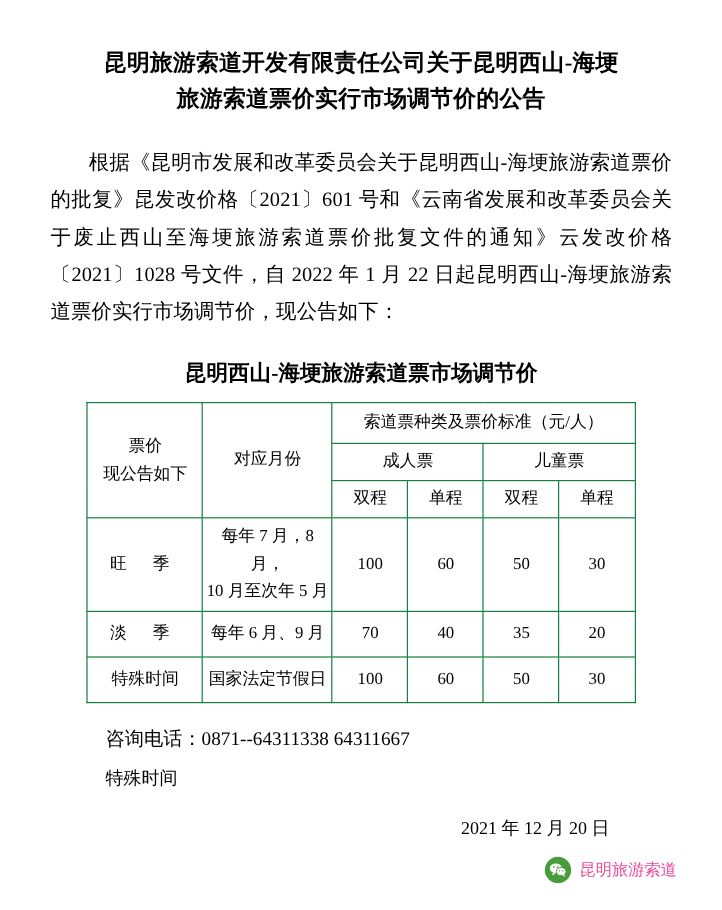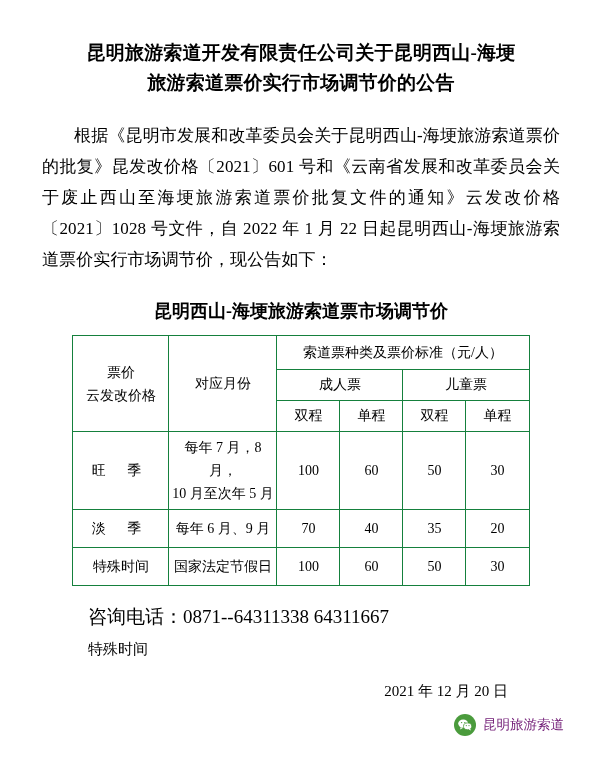--- a/index.html
+++ b/index.html
@@ -73,21 +73,21 @@
   .row-short { height: 38px; }
   .two-line {
     line-height: 23px;
   }
   .spaced {
     letter-spacing: 9px;
     padding-left: 9px;
   }
   .contact {
     margin-top: 16px;
-    font-size: 19px;
+    font-size: 16px;
     line-height: 30px;
     padding-left: 46px;
   }
   .notice-line {
     font-size: 15px;
     line-height: 30px;
     padding-left: 46px;
     margin-top: 2px;
   }
   .sign {
@@ -112,21 +112,21 @@
     width: 22px;
     height: 22px;
     border-radius: 50%;
     background: #4a9b3c;
     display: inline-flex;
     align-items: center;
     justify-content: center;
   }
   .brand-badge svg { display: block; }
   .brand-text {
-    color: #701a75;
+    color: #ec4899;
     font-size: 13.5px;
     font-family: "Liberation Sans", sans-serif;
   }
 </style>
 </head>
 <body>
 
 <div class="page">
 
   <div class="doc-title">
@@ -147,21 +147,21 @@
       <col class="col-fare">
       <col class="col-fare">
       <col class="col-fare">
       <col class="col-fare">
     </colgroup>
     <tbody>
       <tr class="hdr-main">
         <td rowspan="3">
           <div class="two-line">
             <div>票价</div>
-            <div>云发改价格</div>
+            <div>现公告如下</div>
           </div>
         </td>
         <td rowspan="3">对应月份</td>
         <td colspan="4">索道票种类及票价标准（元/人）</td>
       </tr>
       <tr class="hdr-sub">
         <td colspan="2">成人票</td>
         <td colspan="2">儿童票</td>
       </tr>
       <tr class="hdr-sub2">

